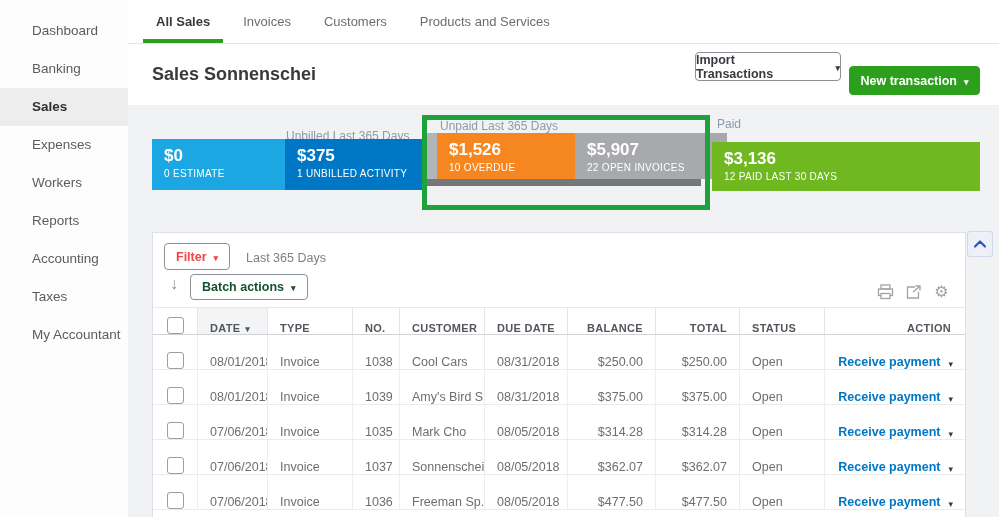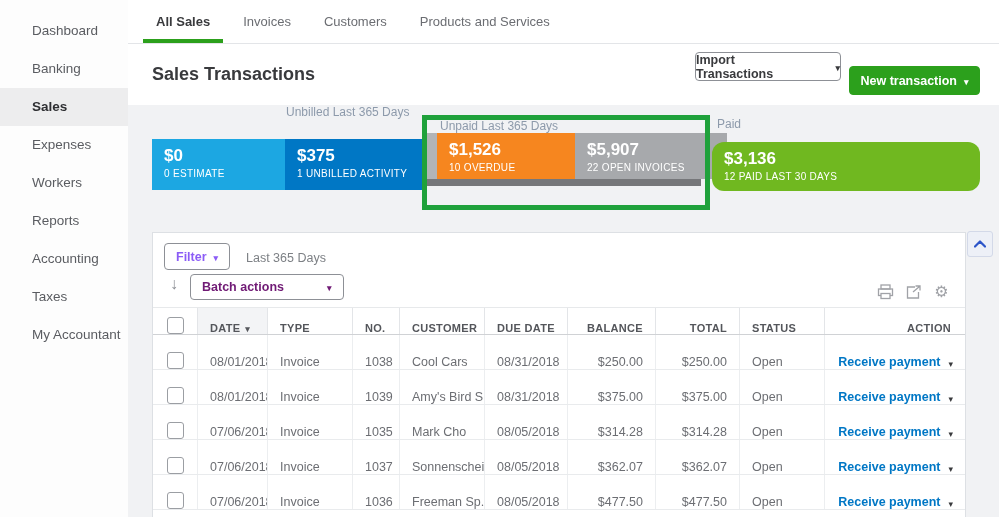--- a/index.html
+++ b/index.html
@@ -37,38 +37,38 @@
   .mb-label { position:absolute; font-size:12px; color:#8d9aab; white-space:nowrap; }
   .seg { position:absolute; color:#fff; padding:7px 0 0 12px; overflow:hidden; }
   .seg .amount { font-size:17px; font-weight:bold; line-height:20px; }
   .seg .caption { font-size:10px; letter-spacing:.3px; margin-top:2px; white-space:nowrap; }
   .seg-estimate { left:24px; top:34px; width:133px; height:51px; background:var(--estimate-blue,#1ca7e2); }
   .seg-unbilled { left:157px; top:34px; width:139px; height:51px; background:var(--unbilled-blue,#0077c5); }
   .unpaid-group { position:absolute; left:298px; top:28px; width:275px; height:53px; background:#b2b4b7; }
   .seg-overdue { left:11px; top:0; width:138px; height:46px; background:var(--overdue-orange,#f6861f); }
   .seg-open { left:149px; top:0; width:152px; height:46px; background:var(--open-gray,#a7a9ac); }
   .unpaid-shadow { position:absolute; left:0; bottom:0; width:100%; height:7px; background:#76777a; }
-  .seg-paid { left:584px; top:37px; width:268px; height:49px; background:var(--paid-green,#70b820);border-radius:12px; }
+  .seg-paid { left:584px; top:37px; width:268px; height:49px; background:var(--paid-green,#70b820); }
   .hl-box { position:absolute; left:294px; top:10px; width:288px; height:95px;
     border:5px solid var(--highlight-green,#1fa13b); z-index:5; pointer-events:none; }
   .mb-label.unpaid { z-index:6; }
 
   
   .scrolltop { position:absolute; left:839px; top:126px; width:26px; height:26px; background:#edf0f7;
     border:1px solid #d3d9e8; border-radius:3px; display:flex; align-items:center; justify-content:center; cursor:pointer; }
 
   
   .panel { position:absolute; left:24px; top:127px; width:814px; height:285px; background:#fff;
     border:1px solid #dde0e4; border-bottom:none; }
   .btn-filter { position:absolute; left:11px; top:10px; height:27px; padding:0 11px;
-    background:#fff; border:1px solid #8d9096; color:#8b5cf6; }
+    background:#fff; border:1px solid #8d9096; color:#ef4444; }
   .filter-value { position:absolute; left:93px; top:18px; font-size:12.5px; color:#7d8085; }
   .dl-arrow { position:absolute; left:17px; top:42px; font-size:16px; color:#8d9096; cursor:pointer; }
   .btn-batch { position:absolute; left:37px; top:41px; height:26px; padding:0 11px;
-    background:#fff; border:1px solid #8d9096; color:#701a75;gap:36px; }
+    background:#fff; border:1px solid #8d9096; color:#14532d; }
   .panel-icons { position:absolute; right:15px; top:50px; display:flex; align-items:center; gap:11px; }
   .picon { width:17px; height:17px; color:#a0a2a7; display:flex; align-items:center; justify-content:center;
     font-size:16px; cursor:pointer; }
   .picon svg { display:block; }
 
   .tgrid { display:grid; grid-template-columns:44px 70px 85px 47px 85px 83px 88px 84px 85px 1fr; align-items:center; }
   .thead { position:absolute; left:0; top:74px; width:100%; height:28px;
     border-top:1px solid #e7e9eb; border-bottom:1px solid #d0d2d5; }
   .thead .cell { font-size:11px; font-weight:bold; color:#54565b; letter-spacing:.3px; }
   .tbody { position:absolute; left:0; top:102px; width:100%; }
@@ -103,34 +103,34 @@
   </nav>
 
   <div class="tabbar">
     <div class="tab active">All Sales</div>
     <div class="tab">Invoices</div>
     <div class="tab">Customers</div>
     <div class="tab">Products and Services</div>
   </div>
 
   <div class="page-header">
-    <div class="page-title">Sales Transactions</div>
+    <div class="page-title">Sales Sonnenschei</div>
     <div class="btn btn-outline">
       <span>Import Transactions</span>
       <span class="caret">▾</span>
     </div>
     <div class="btn btn-green">
       <span>New transaction</span>
       <span class="caret">▾</span>
     </div>
   </div>
 
   <div class="content-bg">
 
-    <div class="mb-label" style="left:158px; top:0;">Unbilled Last 365 Days</div>
+    <div class="mb-label" style="left:158px; top:24px;text-decoration:underline;">Unbilled Last 365 Days</div>
     <div class="mb-label unpaid" style="left:312px; top:14px;">Unpaid Last 365 Days</div>
     <div class="mb-label" style="left:589px; top:12px;">Paid</div>
 
     <div class="seg seg-estimate">
       <div class="amount">$0</div>
       <div class="caption">0 ESTIMATE</div>
     </div>
     <div class="seg seg-unbilled">
       <div class="amount">$375</div>
       <div class="caption">1 UNBILLED ACTIVITY</div>

